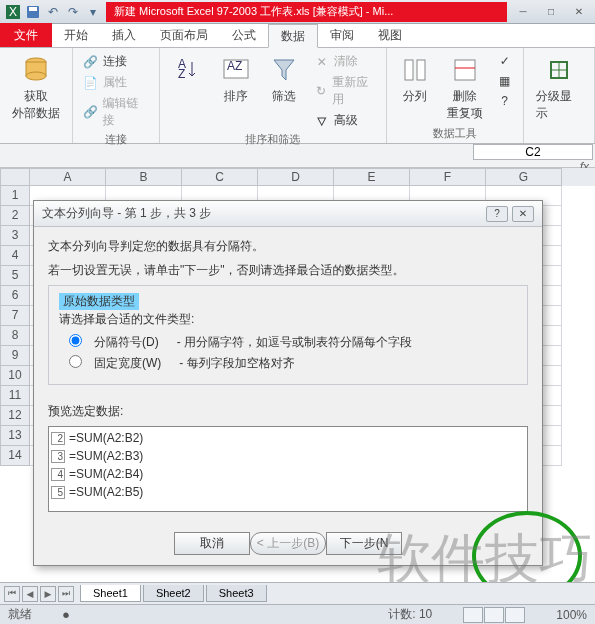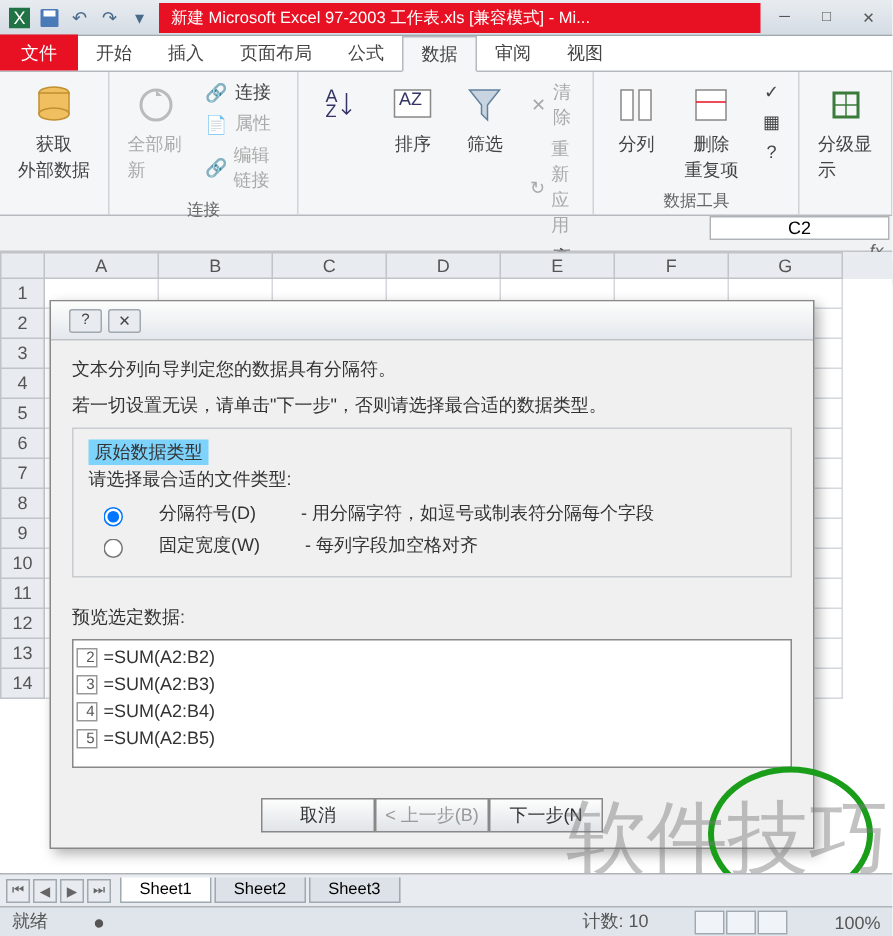--- a/index.html
+++ b/index.html
@@ -36,30 +36,30 @@
 .rowh{width:30px;border:1px solid #c0c4c8;border-top:none;text-align:center;color:#555;background:#e8ecf0;line-height:18px;}
 .cell{width:76px;border-right:1px solid #d4d8dc;border-bottom:1px solid #d4d8dc;}
 .dialog{position:absolute;left:33px;top:200px;width:510px;background:#f0f0f0;border:1px solid #888;box-shadow:3px 3px 8px rgba(0,0,0,.3);}
 .dlg-title{height:26px;background:linear-gradient(#fdfdfd,#e4e8ec);border-bottom:1px solid #c0c4c8;display:flex;align-items:center;padding:0 8px;color:#444;}
 .dlg-title-txt{flex:1;}
 .dlg-tbtn{width:22px;height:16px;border:1px solid #a0a8b0;border-radius:2px;margin-left:4px;display:flex;align-items:center;justify-content:center;background:#e8ecf0;cursor:pointer;font-size:10px;}
 .dlg-body{padding:10px 14px;color:#333;}
 .dlg-body p{margin-bottom:6px;line-height:1.5;}
 .fieldset{border:1px solid #c8ccd0;padding:8px 10px;margin-top:6px;}
 .fieldset-lbl{margin-top:-16px;background:#7dd3fc;display:inline-block;padding:0 4px;}
-.radio-row{display:flex;align-items:flex-end;gap:24px;margin:4px 0 4px 10px;}
+.radio-row{display:flex;align-items:flex-start;gap:12px;margin:4px 0 4px 10px;}
 .radio-row input{margin:0;}
 .radio-desc{margin-left:6px;}
 .preview-lbl{margin:18px 0 6px 0;}
 .preview-box{border:1px solid #888;background:#fff;height:86px;padding:2px;overflow:auto;position:relative;}
 .prow{display:flex;align-items:center;font-family:monospace;font-size:12px;height:18px;}
 .prow .pn{width:14px;text-align:right;border:1px solid #999;margin-right:4px;font-size:10px;color:#555;padding-right:1px;}
 .dlg-btns{display:flex;justify-content:center;padding:10px 14px;}
 .dlg-btn{min-width:76px;height:23px;border:1px solid #888;background:linear-gradient(#fdfdfd,#e0e4e8);cursor:pointer;color:#333;}
-.dlg-btn:disabled{color:#999;}
+.dlg-btn:disabled{color:#999;border-radius:11px;}
 .dlg-btn.next{position:relative;}
 .circle{position:absolute;width:110px;height:90px;border:4px solid #1a9e1a;border-radius:50%;right:-40px;bottom:-36px;pointer-events:none;}
 .sheets{position:absolute;bottom:20px;left:0;right:0;height:22px;background:#e8ecf0;display:flex;align-items:center;border-top:1px solid #b0b4b8;}
 .sheet-nav{display:flex;padding:0 4px;gap:2px;}
 .sheet-nav span{width:16px;height:16px;border:1px solid #a0a8b0;display:flex;align-items:center;justify-content:center;font-size:9px;cursor:pointer;color:#666;}
 .sheet-tab{padding:2px 12px;background:#fff;border:1px solid #a0a8b0;border-top:none;margin-left:2px;cursor:pointer;font-size:11px;}
 .sheet-tab.inactive{background:#dce2e8;}
 .status{position:absolute;bottom:0;left:0;right:0;height:20px;background:#dfe5eb;display:flex;align-items:center;padding:0 8px;border-top:1px solid #b0b4b8;color:#555;font-size:11px;gap:31px;}
 .status .spacer{flex:1;}
 .view-btns{display:flex;gap:1px;}
@@ -116,29 +116,20 @@
             <rect x="4" y="6" width="20" height="14" fill="#f0c060" stroke="#c09030"></rect>
             <ellipse cx="14" cy="20" rx="10" ry="4" fill="#f0c060" stroke="#c09030"></ellipse>
           </svg>
         </span>
       <span style="white-space:pre;text-align:center">获取
 外部数据</span>
     </div>
   </div>
   <div class="rgroup">
     <div class="rrow">
-      <div class="big-btn disabled">
-        <span class="big-ico">
-            <svg width="28" height="28">
-              <circle cx="14" cy="14" r="10" fill="none" stroke="#bbb" stroke-width="2"></circle>
-              <path d="M14 4 L18 8 L14 8 Z" fill="#bbb"></path>
-            </svg>
-          </span>
-        <span>全部刷新</span>
-      </div>
       <div style="display:flex;flex-direction:column;gap:2px;">
         <div class="small-btn">
             <span class="small-ico">🔗</span>
             <span>连接</span>
           </div>
         <div class="small-btn disabled">
             <span class="small-ico">📄</span>
             <span>属性</span>
           </div>
         <div class="small-btn disabled">
@@ -396,20 +387,21 @@
       <div class="cell"></div>
       <div class="cell"></div>
       <div class="cell"></div>
       <div class="cell"></div>
       <div class="cell"></div>
     </div>
   </div>
 
 <div class="dialog">
   <div class="dlg-title">
+    <span class="dlg-title-txt">文本分列向导 - 第 1 步，共 3 步</span>
     <span class="dlg-tbtn">?</span>
     <span class="dlg-tbtn">✕</span>
   </div>
   <div class="dlg-body">
     <p>文本分列向导判定您的数据具有分隔符。</p>
     <p>若一切设置无误，请单击"下一步"，否则请选择最合适的数据类型。</p>
     <div class="fieldset">
       <div class="fieldset-lbl">原始数据类型</div>
       <p>请选择最合适的文件类型:</p>
       <div class="radio-row">

